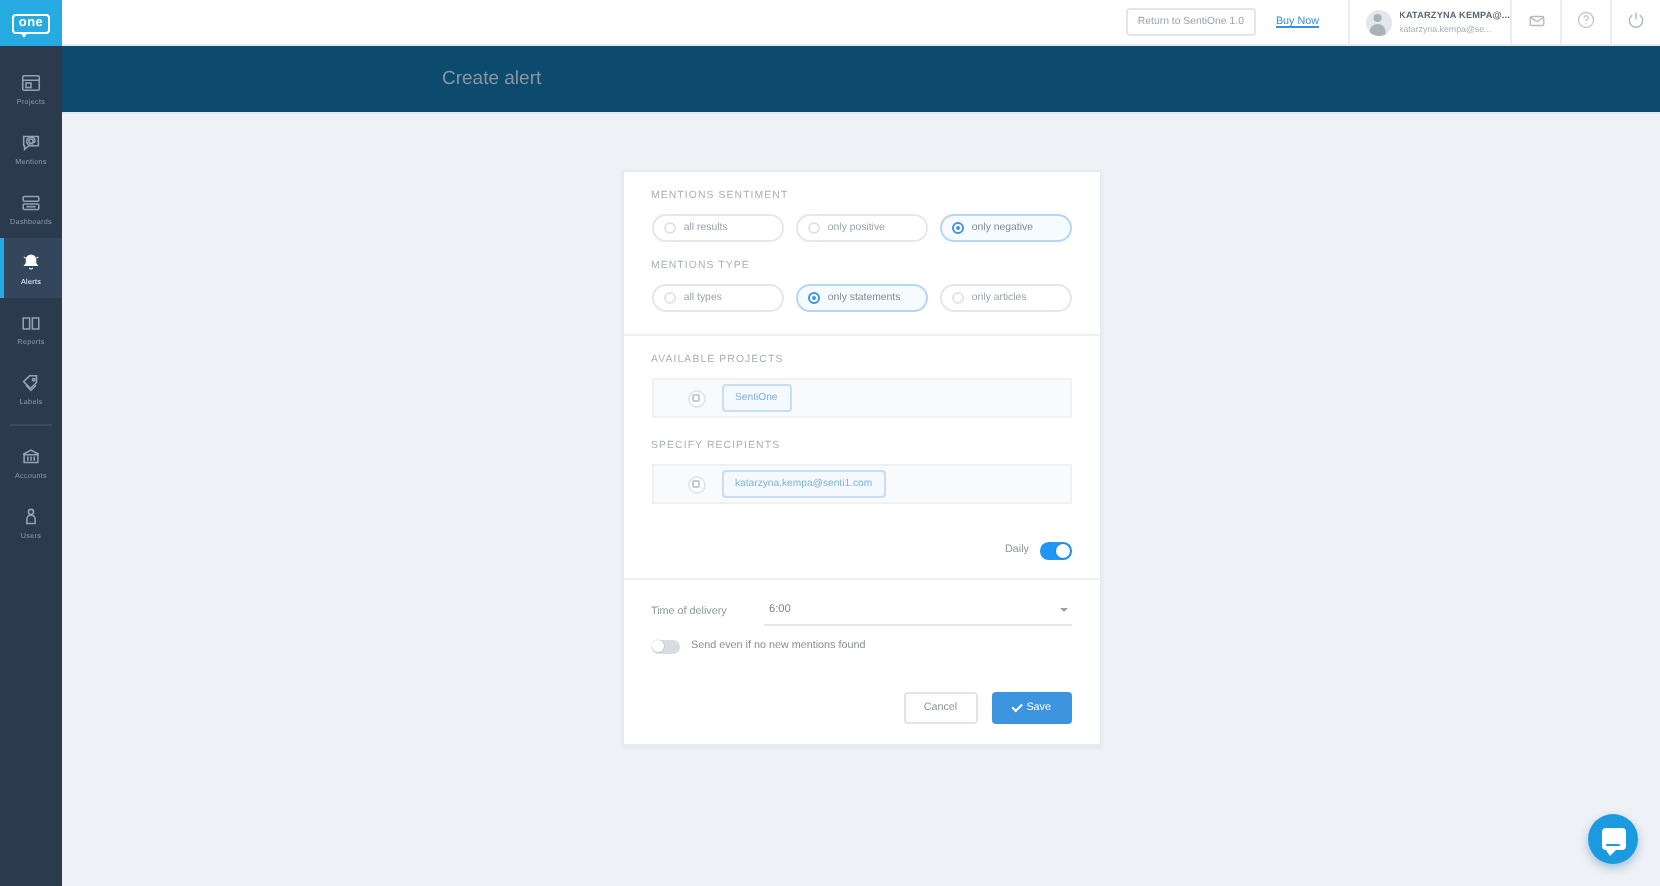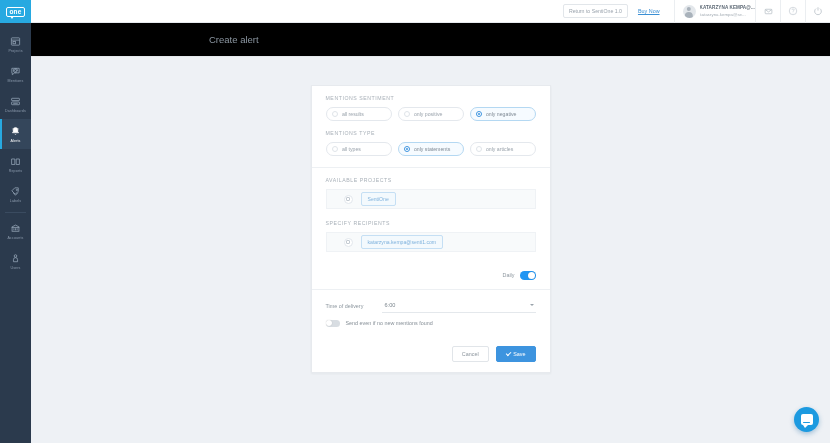--- a/index.html
+++ b/index.html
@@ -112,23 +112,23 @@
     white-space: nowrap; overflow: hidden; text-overflow: ellipsis;
   }
   .hicon {
     width: 25px; height: 23px;
     display: flex; align-items: center; justify-content: center;
     border-left: 1px solid #ebeef1; cursor: pointer;
   }
 
   
   .titlestrip {
-    height: 34px; background: #000000;
+    height: 34px; background: #0c4a6e;
     border-bottom: 1px solid #e4e8ec;
-    display: flex; align-items: center;
+    display: flex; align-items: center; padding-left: 12px;
   }
   .pagetitle {
     font-size: 9.5px; color: #8b96a1; margin-left: 178px;
     font-weight: normal;
   }
 
   
   .content {
     height: 385px; background: #eef1f5;
     position: relative;

